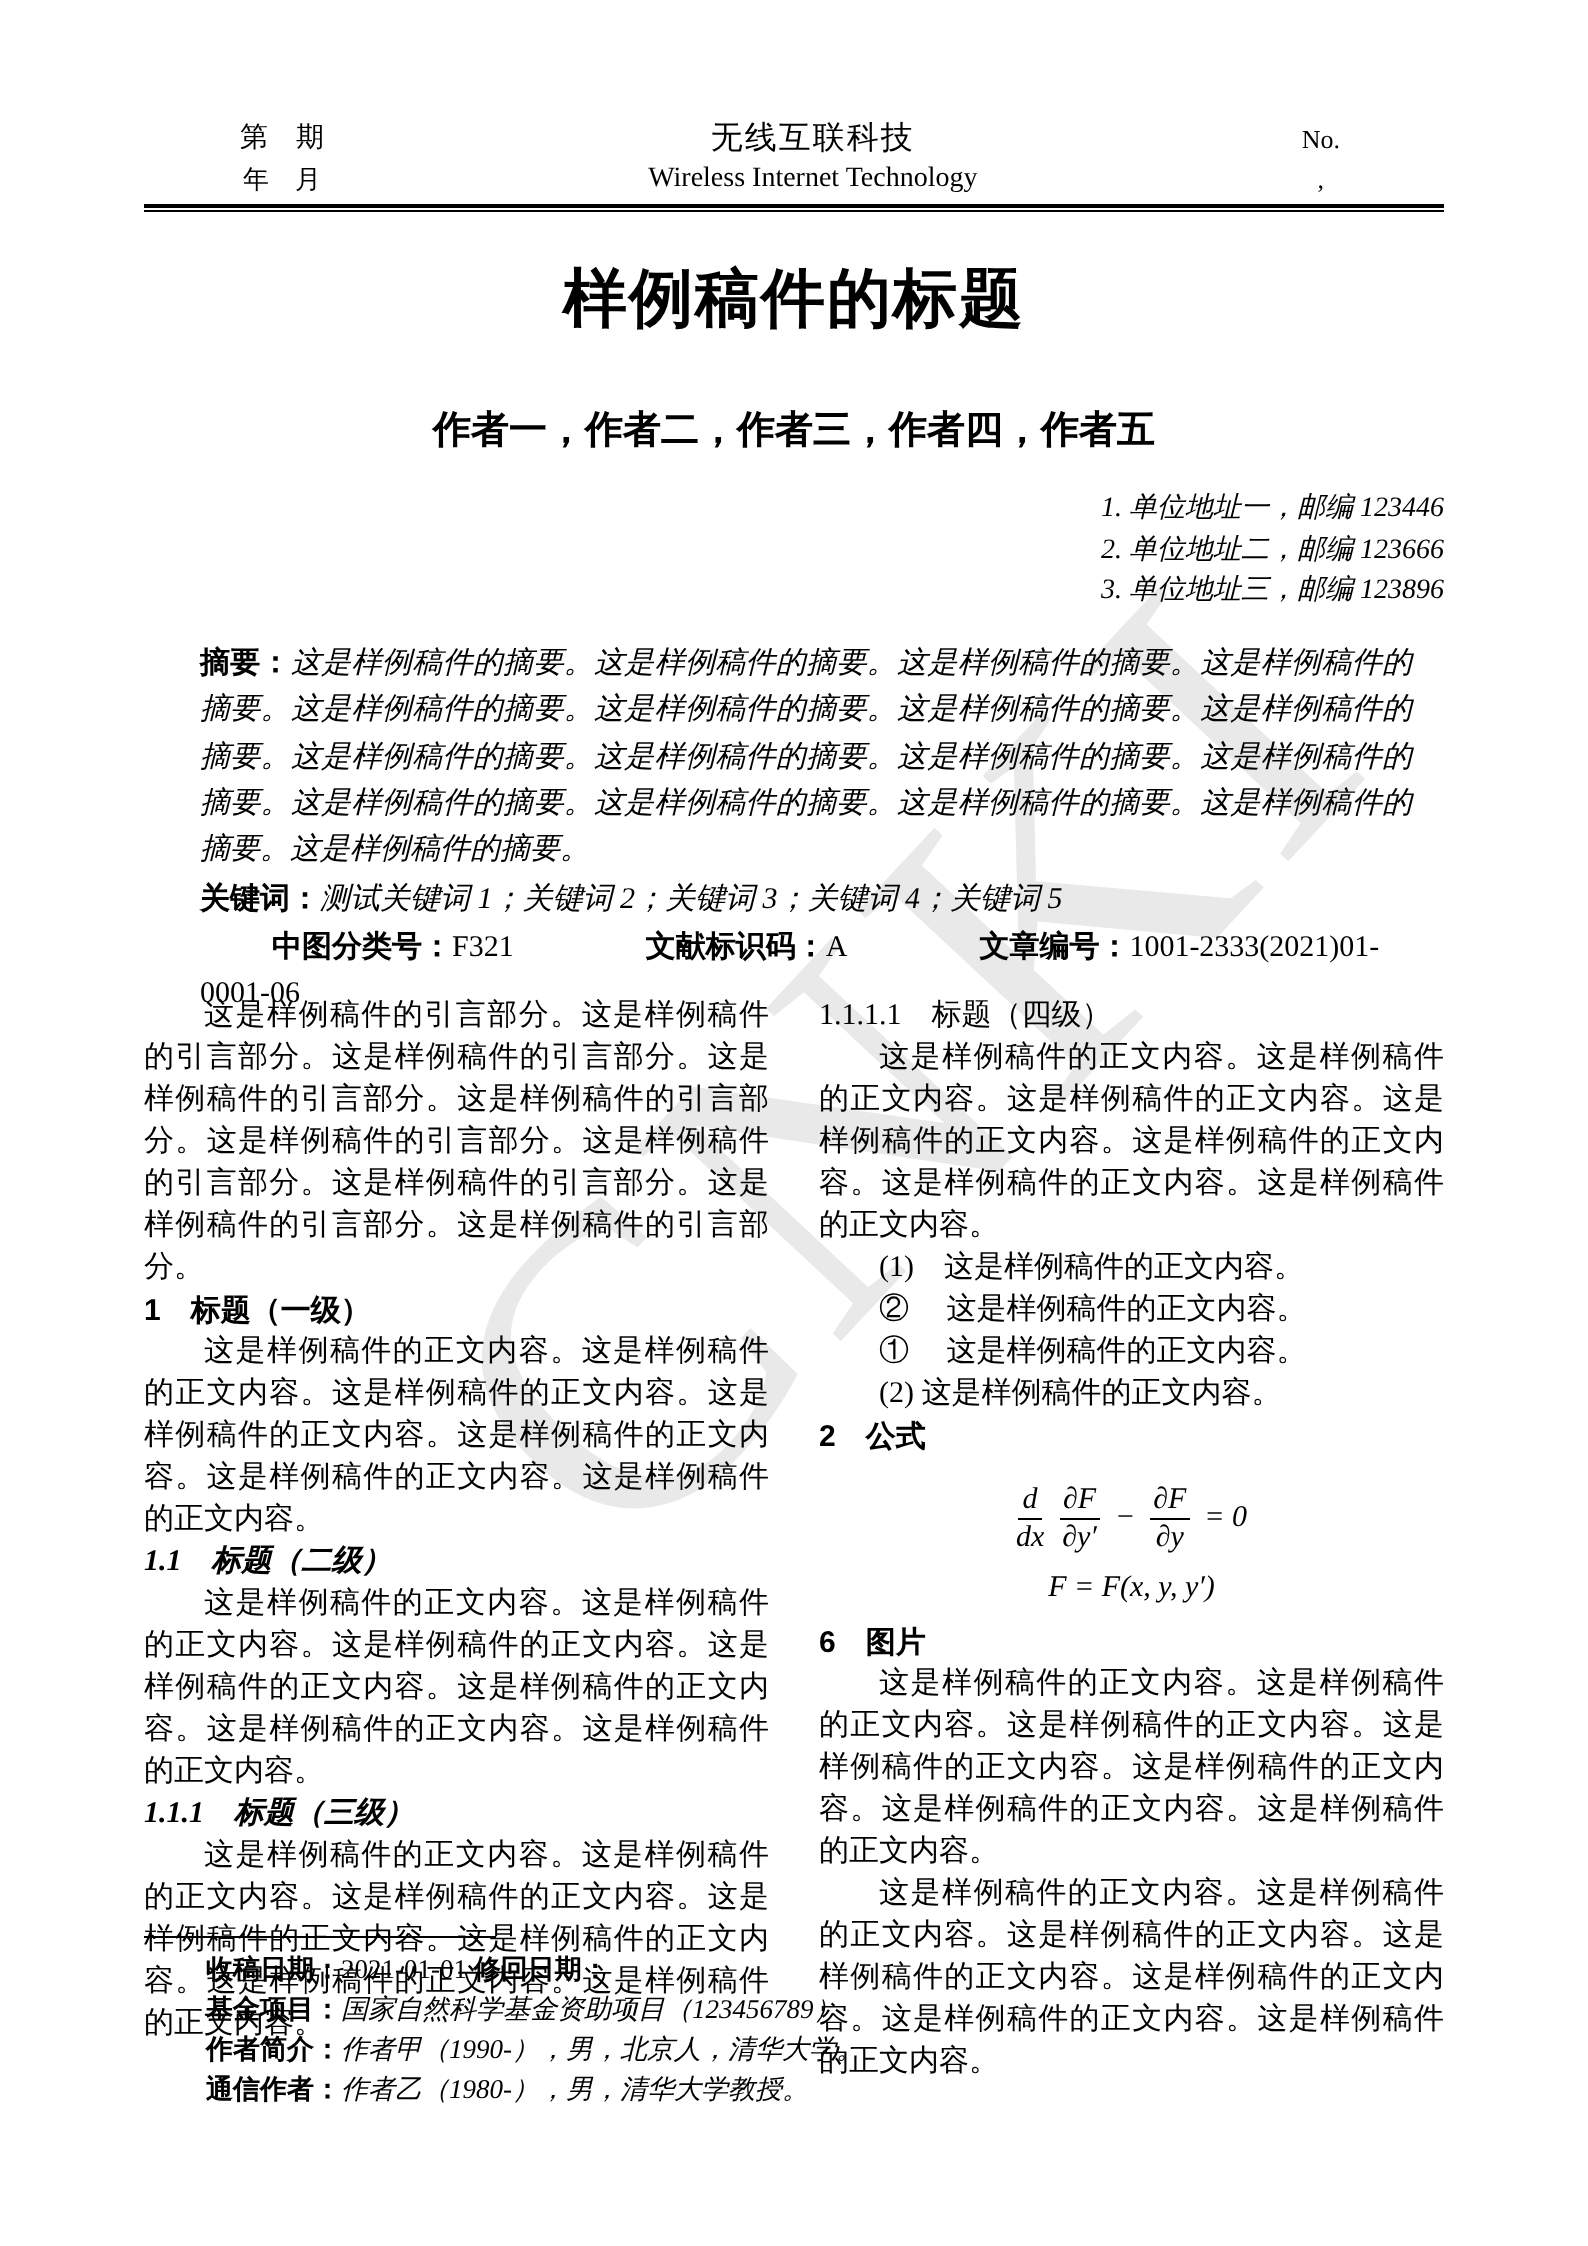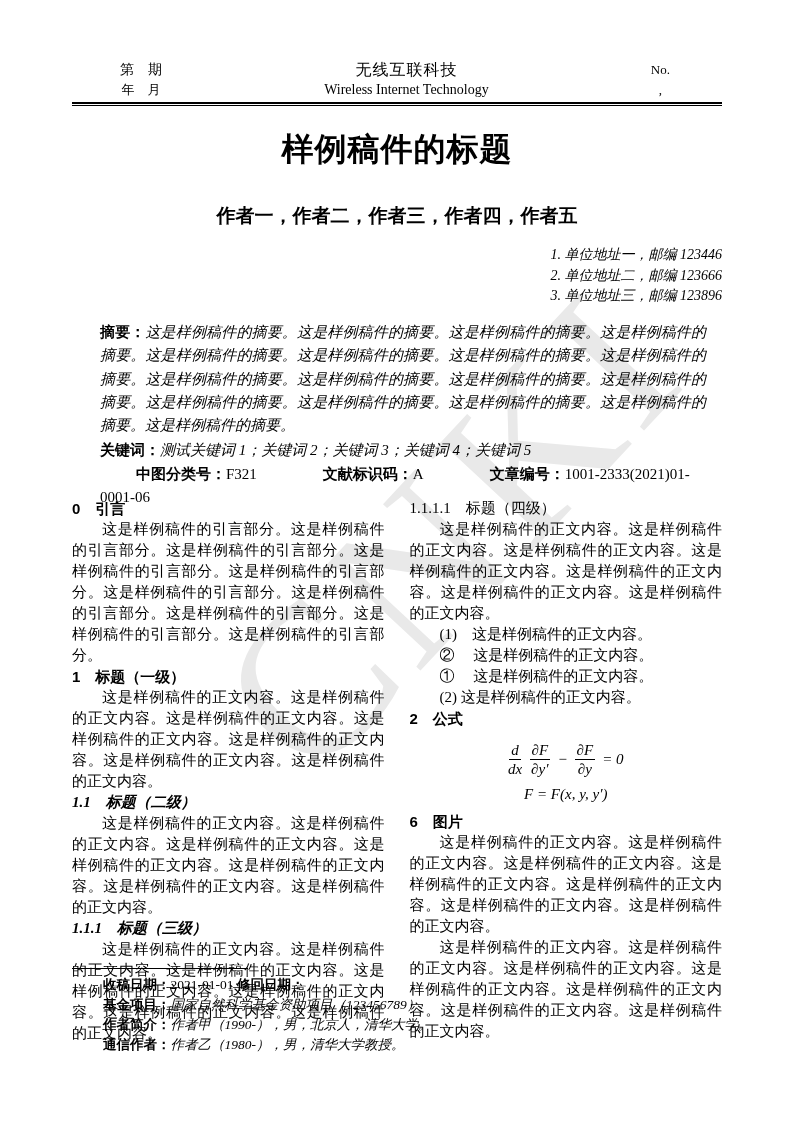--- a/index.html
+++ b/index.html
@@ -137,21 +137,20 @@
 
     <div class="abstract"><span class="lbl">摘要：</span><span class="txt">这是样例稿件的摘要。这是样例稿件的摘要。这是样例稿件的摘要。这是样例稿件的摘要。这是样例稿件的摘要。这是样例稿件的摘要。这是样例稿件的摘要。这是样例稿件的摘要。这是样例稿件的摘要。这是样例稿件的摘要。这是样例稿件的摘要。这是样例稿件的摘要。这是样例稿件的摘要。这是样例稿件的摘要。这是样例稿件的摘要。这是样例稿件的摘要。这是样例稿件的摘要。</span></div>
 
     <div class="kw"><span class="lbl">关键词：</span><span class="txt">测试关键词 1；关键词 2；关键词 3；关键词 4；关键词 5</span></div>
 
     <div class="clc"><span class="pair"><span class="lbl">中图分类号：</span><span>F321</span></span><span class="pair"><span class="lbl">文献标识码：</span><span>A</span></span><span class="pair"><span class="lbl">文章编号：</span><span>1001-2333(2021)01-0001-06</span></span></div>
 
     <div class="columns">
 
       <div class="col">
-        <div class="h-bold">0　引言</div>
         <div class="para">这是样例稿件的引言部分。这是样例稿件的引言部分。这是样例稿件的引言部分。这是样例稿件的引言部分。这是样例稿件的引言部分。这是样例稿件的引言部分。这是样例稿件的引言部分。这是样例稿件的引言部分。这是样例稿件的引言部分。这是样例稿件的引言部分。</div>
         <div class="h-bold">1　标题（一级）</div>
         <div class="para">这是样例稿件的正文内容。这是样例稿件的正文内容。这是样例稿件的正文内容。这是样例稿件的正文内容。这是样例稿件的正文内容。这是样例稿件的正文内容。这是样例稿件的正文内容。</div>
         <div class="h-kai">1.1　标题（二级）</div>
         <div class="para">这是样例稿件的正文内容。这是样例稿件的正文内容。这是样例稿件的正文内容。这是样例稿件的正文内容。这是样例稿件的正文内容。这是样例稿件的正文内容。这是样例稿件的正文内容。</div>
         <div class="h-kai">1.1.1　标题（三级）</div>
         <div class="para">这是样例稿件的正文内容。这是样例稿件的正文内容。这是样例稿件的正文内容。这是样例稿件的正文内容。这是样例稿件的正文内容。这是样例稿件的正文内容。这是样例稿件的正文内容。</div>
       </div>
 
       <div class="col">

